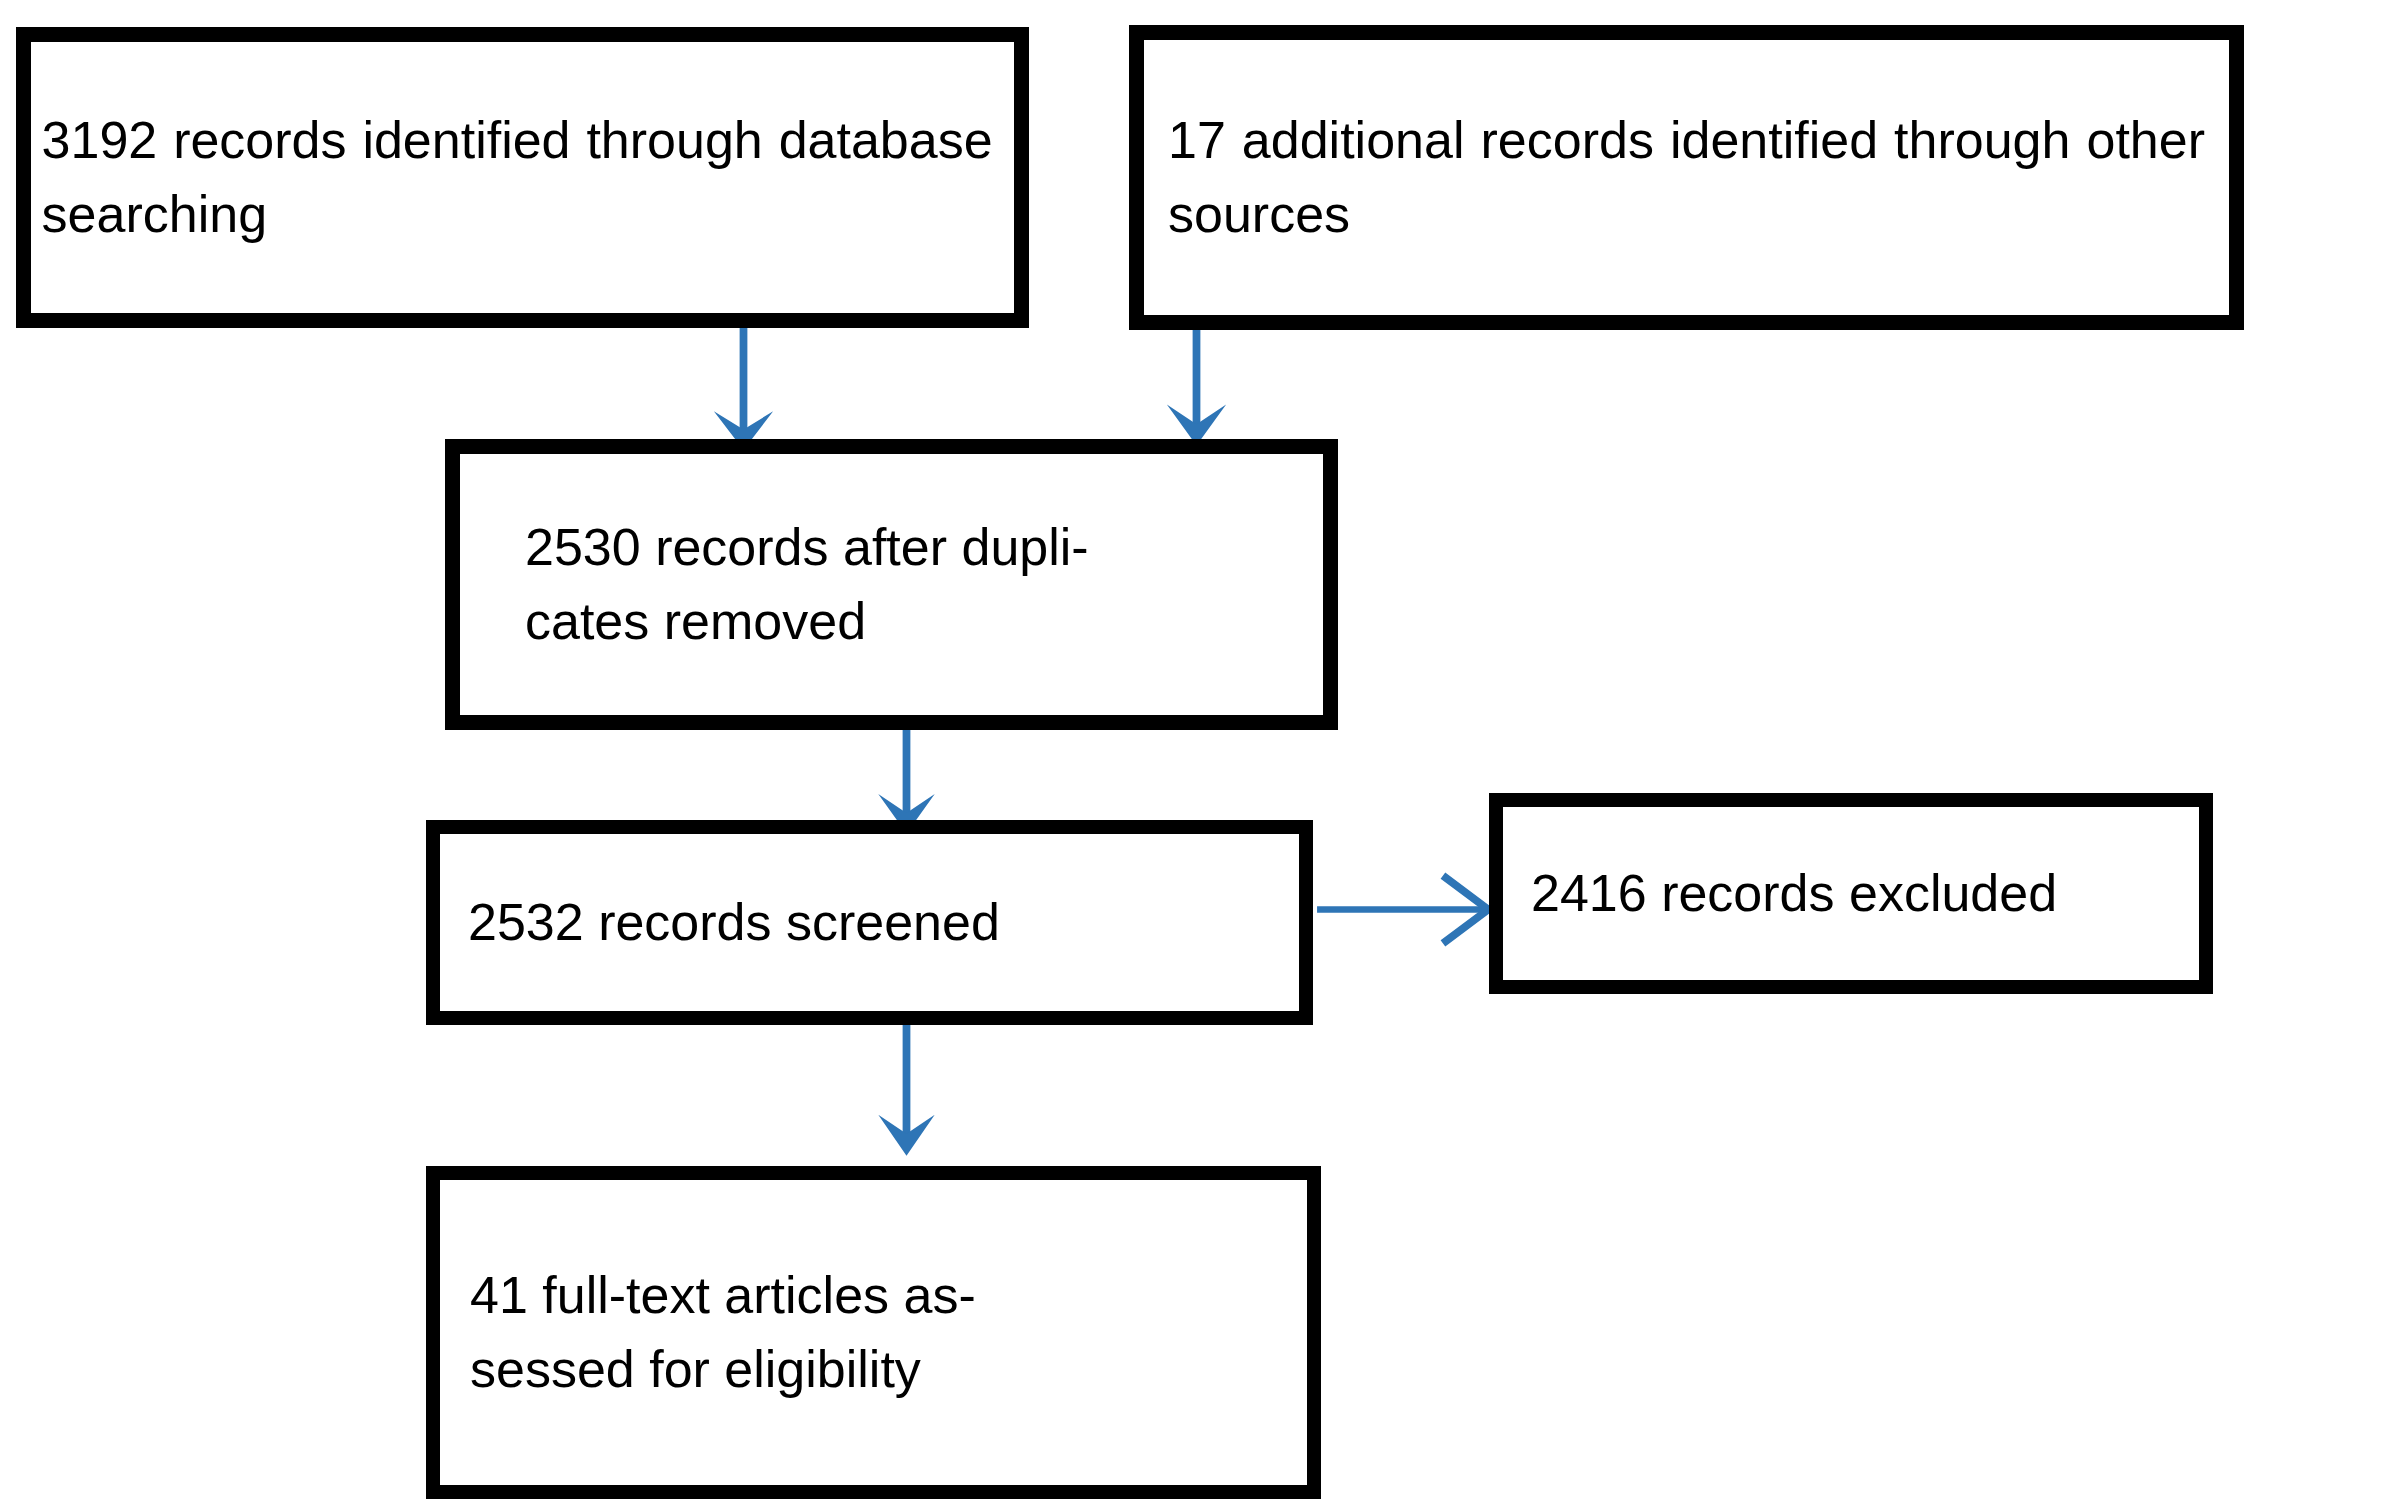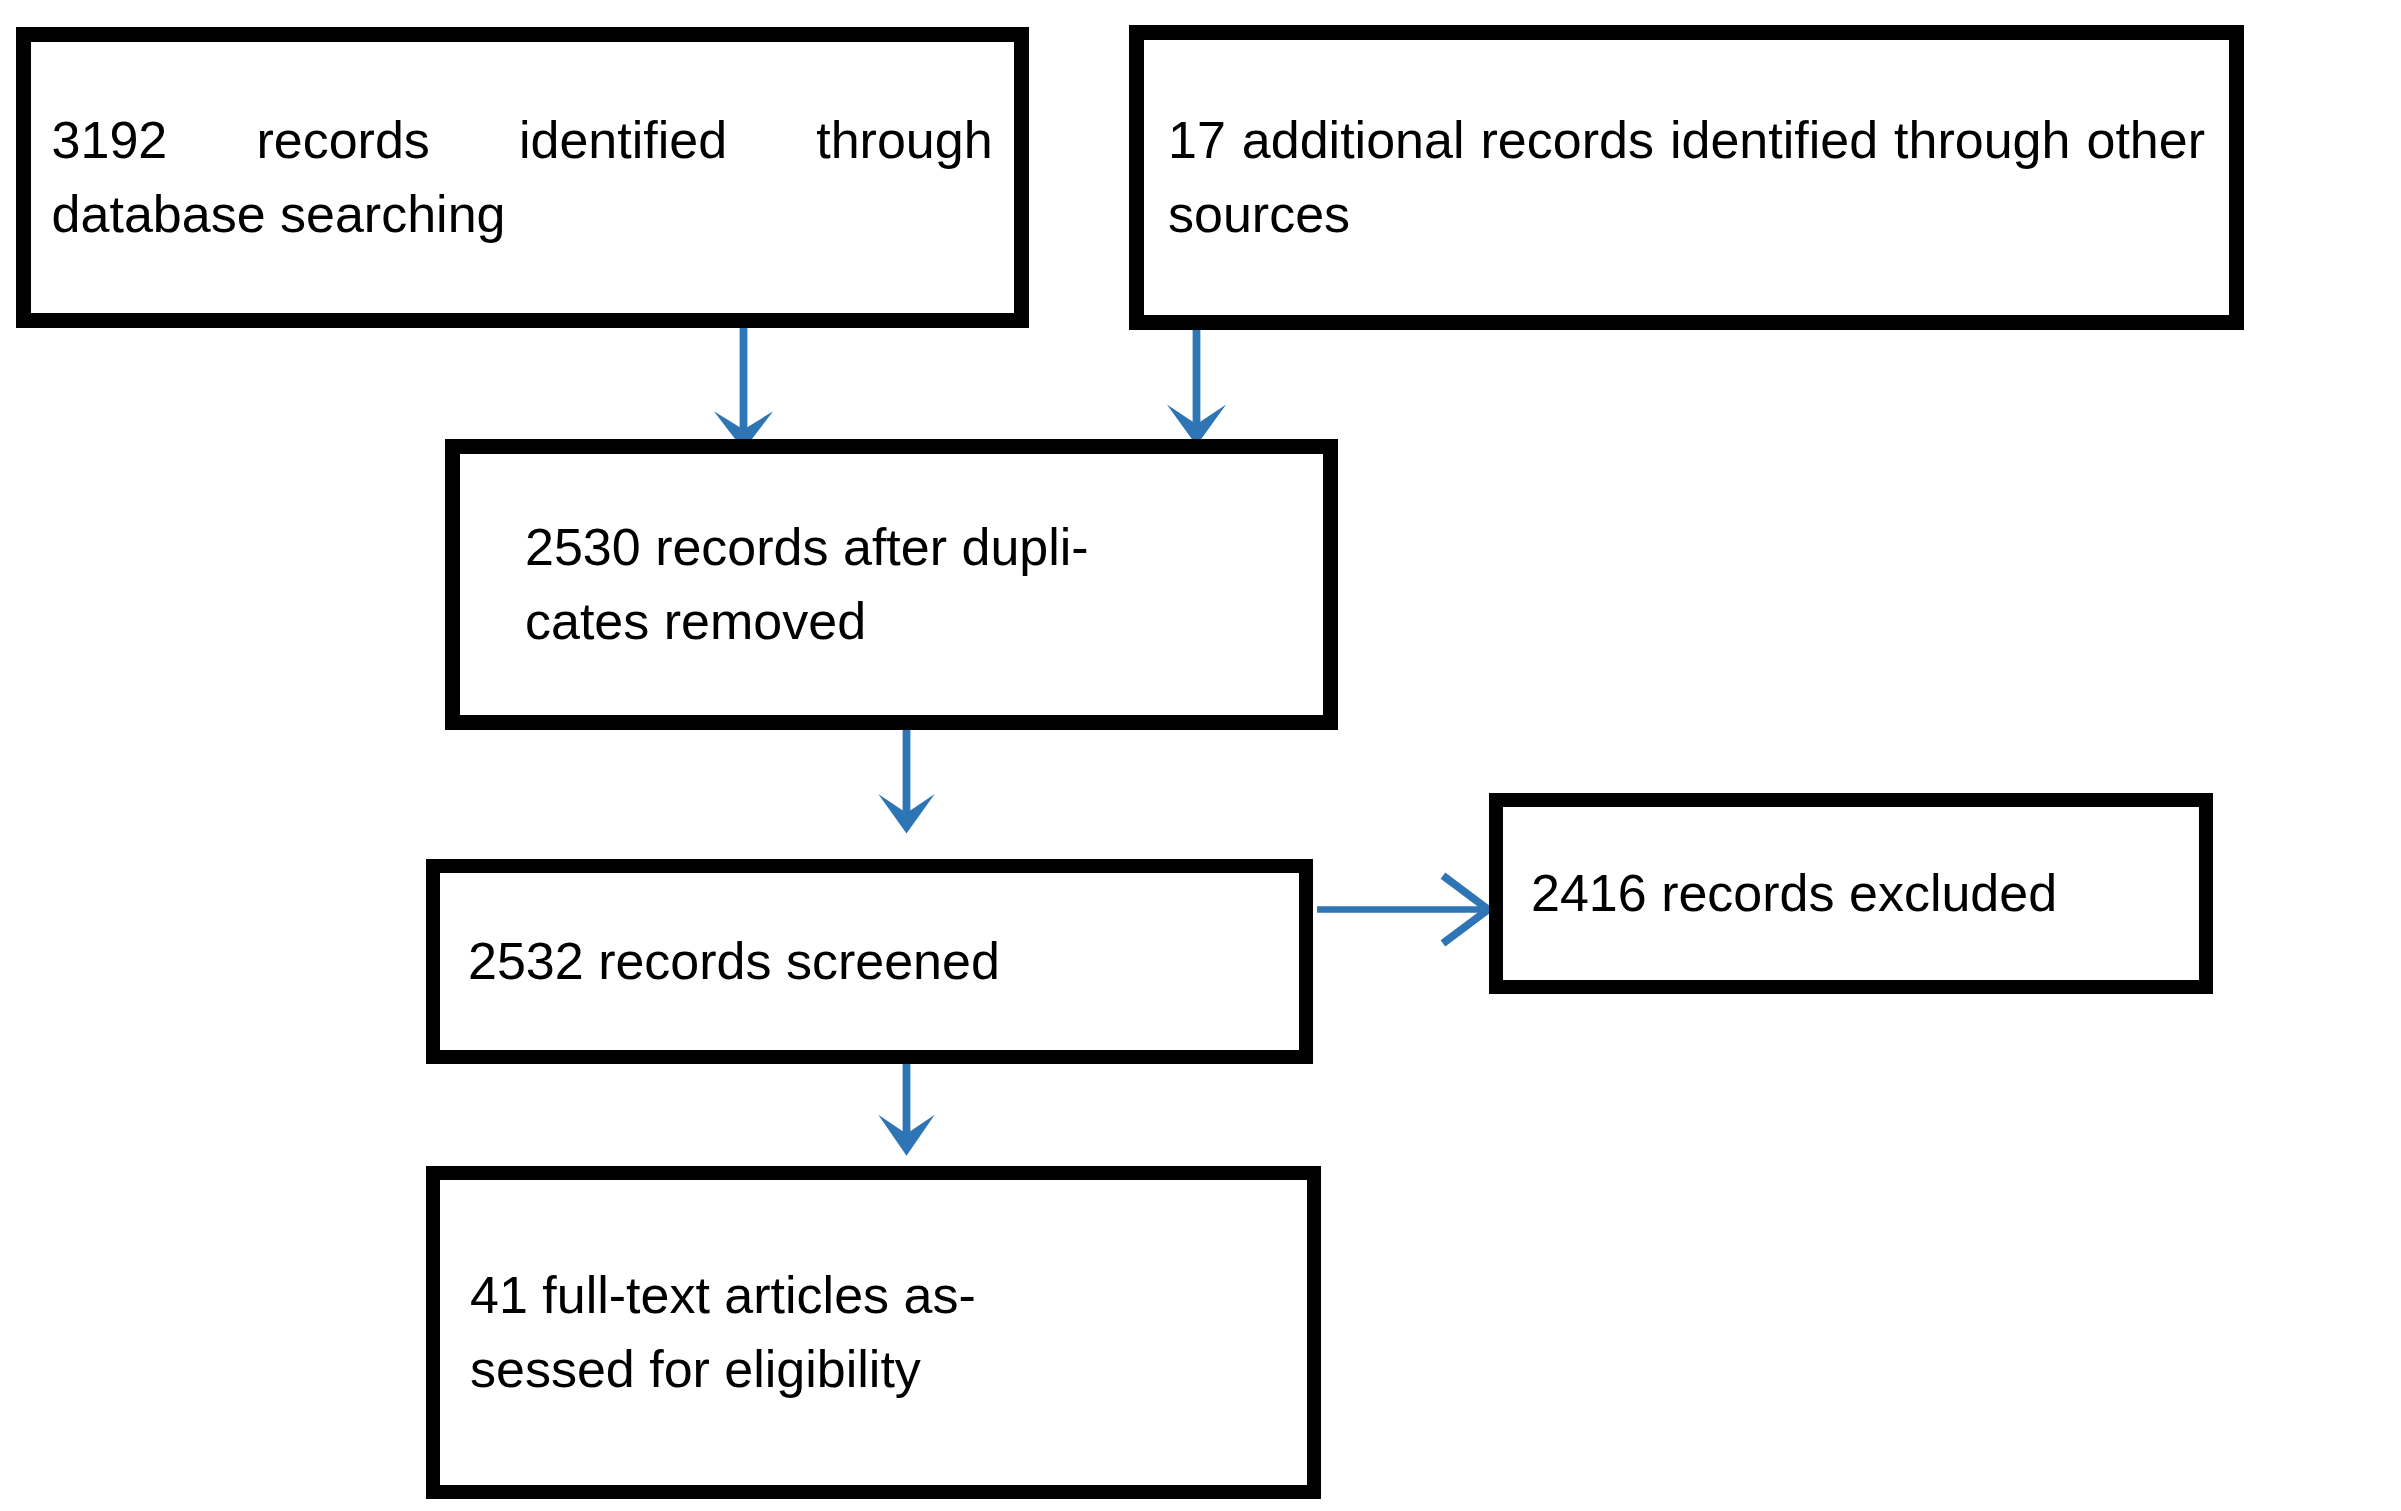--- a/index.html
+++ b/index.html
@@ -47,40 +47,39 @@
   .nowrap-text {
     text-align: left;
     text-align-last: left;
   }
 
   
   #node-db-records {
     left: 15.6px;  top: 27px;  width: 1013px; height: 301px;
     border-width: 15.6px;
   }
-  #node-db-records .node-text { padding: 0 21px 0 21px; }
+  #node-db-records .node-text { padding: 0 21px 0 11px; }
 
   #node-other-records {
     left: 1091px; top: 25px;  width: 1115px; height: 305px;
     border-width: 15.6px;
     margin-left: 38px;
   }
   #node-other-records .node-text { padding: 0 24px 0 24px; }
 
   #node-dupes-removed {
     left: 445px; top: 439px; width: 893px; height: 291px;
     border-width: 15.6px;
     padding-left: 32px;
   }
   #node-dupes-removed .node-text { padding: 0 33px 0 33px; }
 
   #node-screened {
     left: 426px; top: 820px; width: 887px; height: 205px;
     border-width: 14px;
-    margin-top: 39px;
   }
   #node-screened .node-text { padding: 0 28px 0 28px; }
 
   #node-excluded {
     left: 1489px; top: 793px; width: 724px; height: 201px;
     border-width: 14px;
   }
   #node-excluded .node-text { padding: 0 28px 0 28px; }
 
   #node-fulltext {

